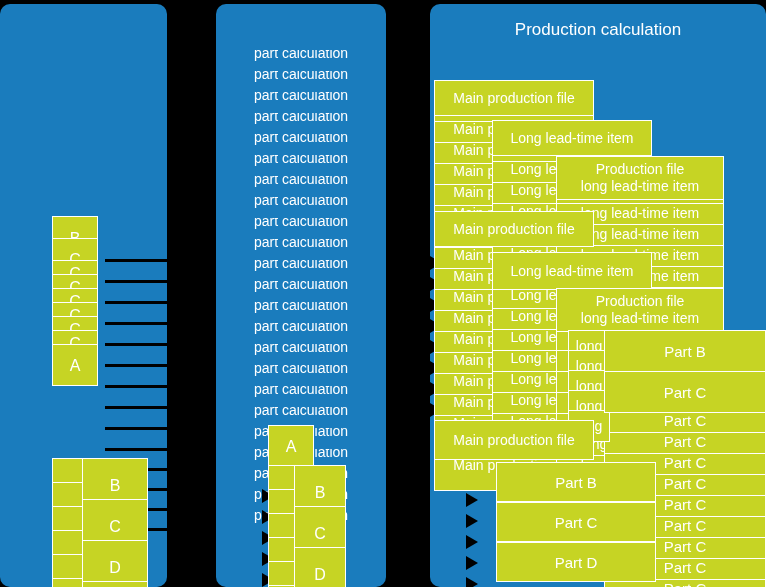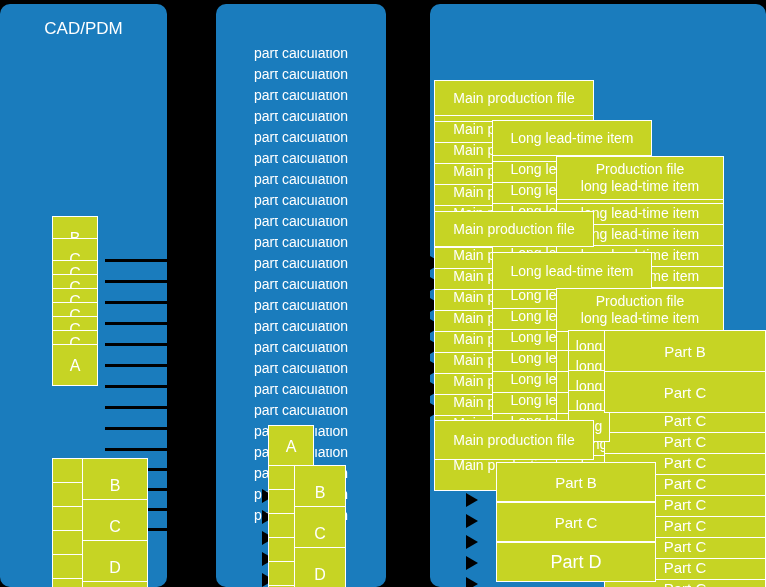--- a/index.html
+++ b/index.html
@@ -31,21 +31,20 @@
   
   .lstack{position:absolute;}
 </style>
 </head>
 <body>
 
 <div class="stage">
 
   <div class="panel" style="left:0px;top:4px;width:167px;height:583px;">
   </div>
-  <div class="panel-title" style="left:0px;top:17px;width:167px;">CAD/PDM</div>
 
   <div id="left-lines">
       <div class="hline" style="left: 105px; top: 259px; width: 661px;"></div>
       <div class="hline" style="left: 105px; top: 280px; width: 661px;"></div>
       <div class="hline" style="left: 105px; top: 301px; width: 661px;"></div>
       <div class="hline" style="left: 105px; top: 322px; width: 661px;"></div>
       <div class="hline" style="left: 105px; top: 343px; width: 661px;"></div>
       <div class="hline" style="left: 105px; top: 364px; width: 661px;"></div>
       <div class="hline" style="left: 105px; top: 385px; width: 661px;"></div>
       <div class="hline" style="left: 105px; top: 406px; width: 661px;"></div>
@@ -228,20 +227,21 @@
     </div>
   <div id="mid-arrows">
       <div class="arrow" style="left: 262px; top: 489px;"></div>
       <div class="arrow" style="left: 262px; top: 510px;"></div>
       <div class="arrow" style="left: 262px; top: 531px;"></div>
       <div class="arrow" style="left: 262px; top: 552px;"></div>
       <div class="arrow" style="left: 262px; top: 573px;"></div>
     </div>
 
   <div class="panel" style="left:430px;top:4px;width:336px;height:583px;"></div>
+  <div class="panel-title" style="left:430px;top:18px;width:336px;">Production calculation</div>
 
   <div id="prod-main-stack">
       <div class="card" style="left: 434px; top: 100px; width: 160px; height: 34px; z-index: 100; font-size: 14px;">
         <span style="white-space: pre-line; transform: translateY(-9px);">Main production file</span>
       </div>
       <div class="card" style="left: 434px; top: 121px; width: 160px; height: 34px; z-index: 101; font-size: 14px;">
         <span style="white-space: pre-line; transform: translateY(-9px);">Main production file</span>
       </div>
       <div class="card" style="left: 434px; top: 142px; width: 160px; height: 34px; z-index: 102; font-size: 14px;">
         <span style="white-space: pre-line; transform: translateY(-9px);">Main production file</span>
@@ -456,21 +456,21 @@
       </div>
       <div class="card" style="left: 434px; top: 420px; width: 160px; height: 40px; z-index: 450; font-size: 14px;">
         <span style="white-space: pre-line;">Main production file</span>
       </div>
       <div class="card" style="left: 496px; top: 462px; width: 160px; height: 40px; z-index: 460; font-size: 15px;">
         <span style="white-space: pre-line;">Part B</span>
       </div>
       <div class="card" style="left: 496px; top: 502px; width: 160px; height: 40px; z-index: 461; font-size: 15px;">
         <span style="white-space: pre-line;">Part C</span>
       </div>
-      <div class="card" style="left: 496px; top: 542px; width: 160px; height: 40px; z-index: 462; font-size: 18px;">
+      <div class="card" style="left: 496px; top: 542px; width: 160px; height: 40px; z-index: 462; font-size: 15px;">
         <span style="white-space: pre-line;">Part D</span>
       </div>
     </div>
   <div id="prod-arrows">
       <div class="arrow" style="left: 430px; top: 256px;"></div>
       <div class="arrow" style="left: 430px; top: 277px;"></div>
       <div class="arrow" style="left: 430px; top: 298px;"></div>
       <div class="arrow" style="left: 430px; top: 319px;"></div>
       <div class="arrow" style="left: 430px; top: 340px;"></div>
       <div class="arrow" style="left: 430px; top: 361px;"></div>

